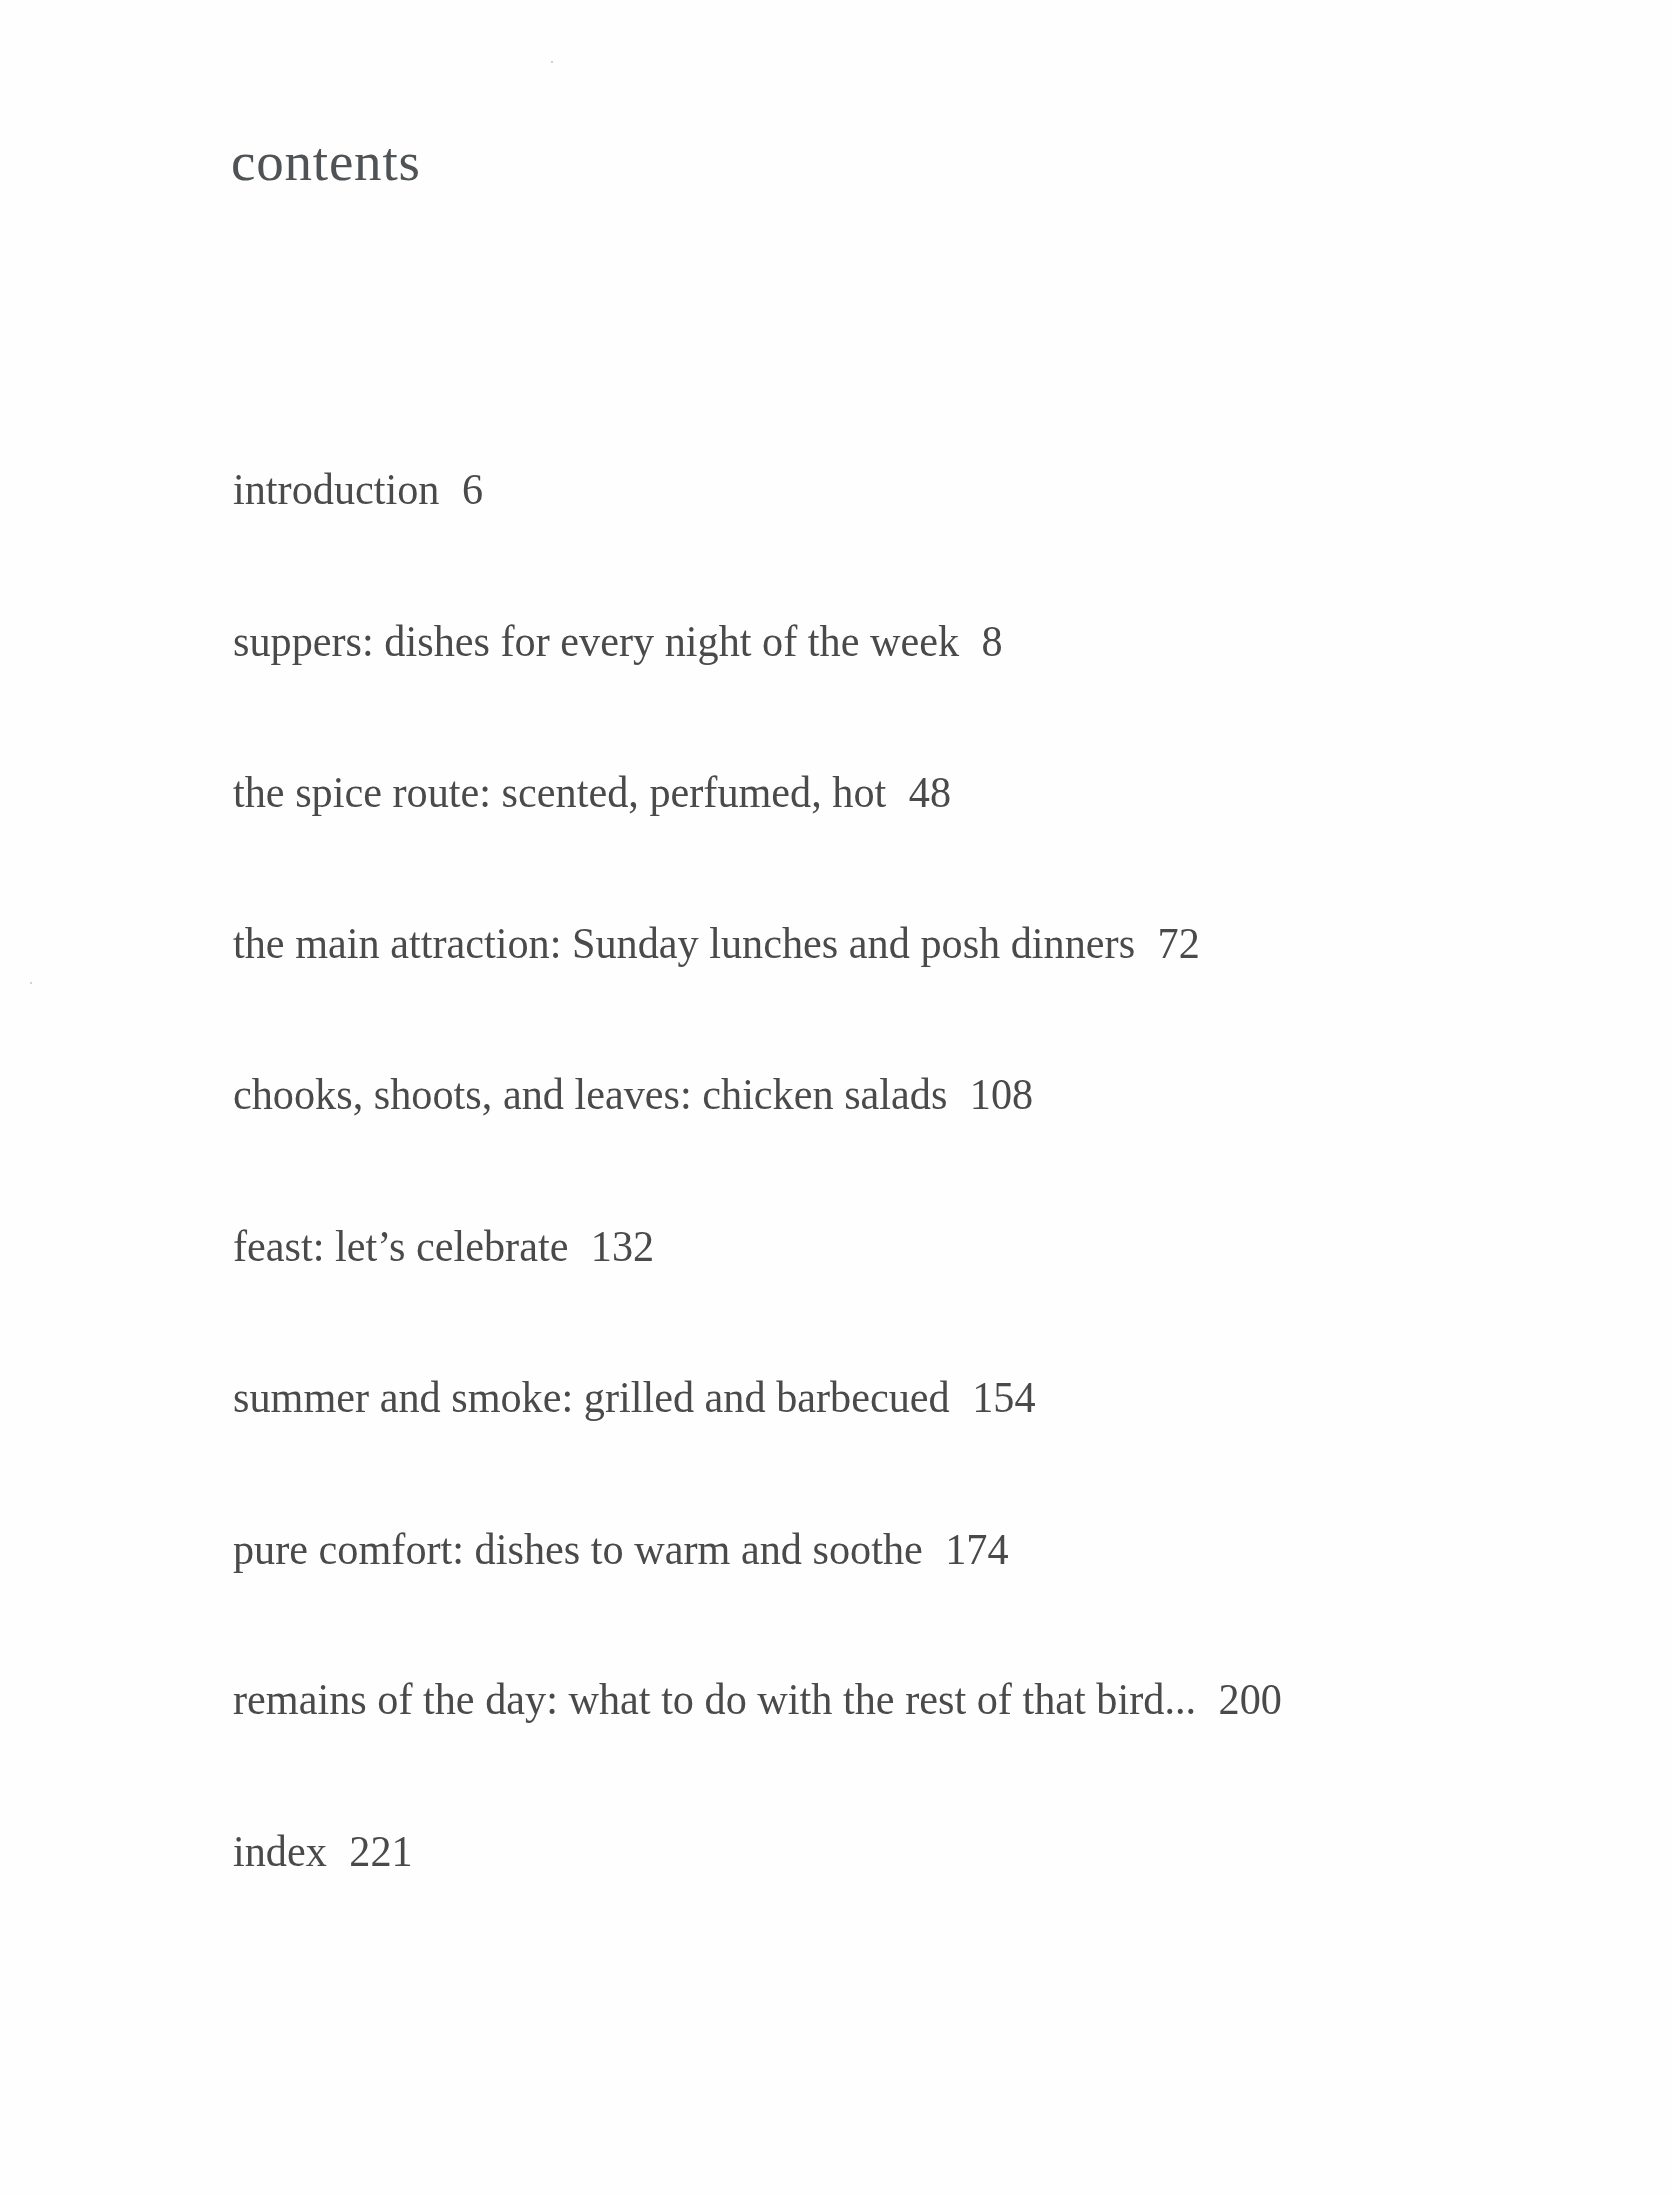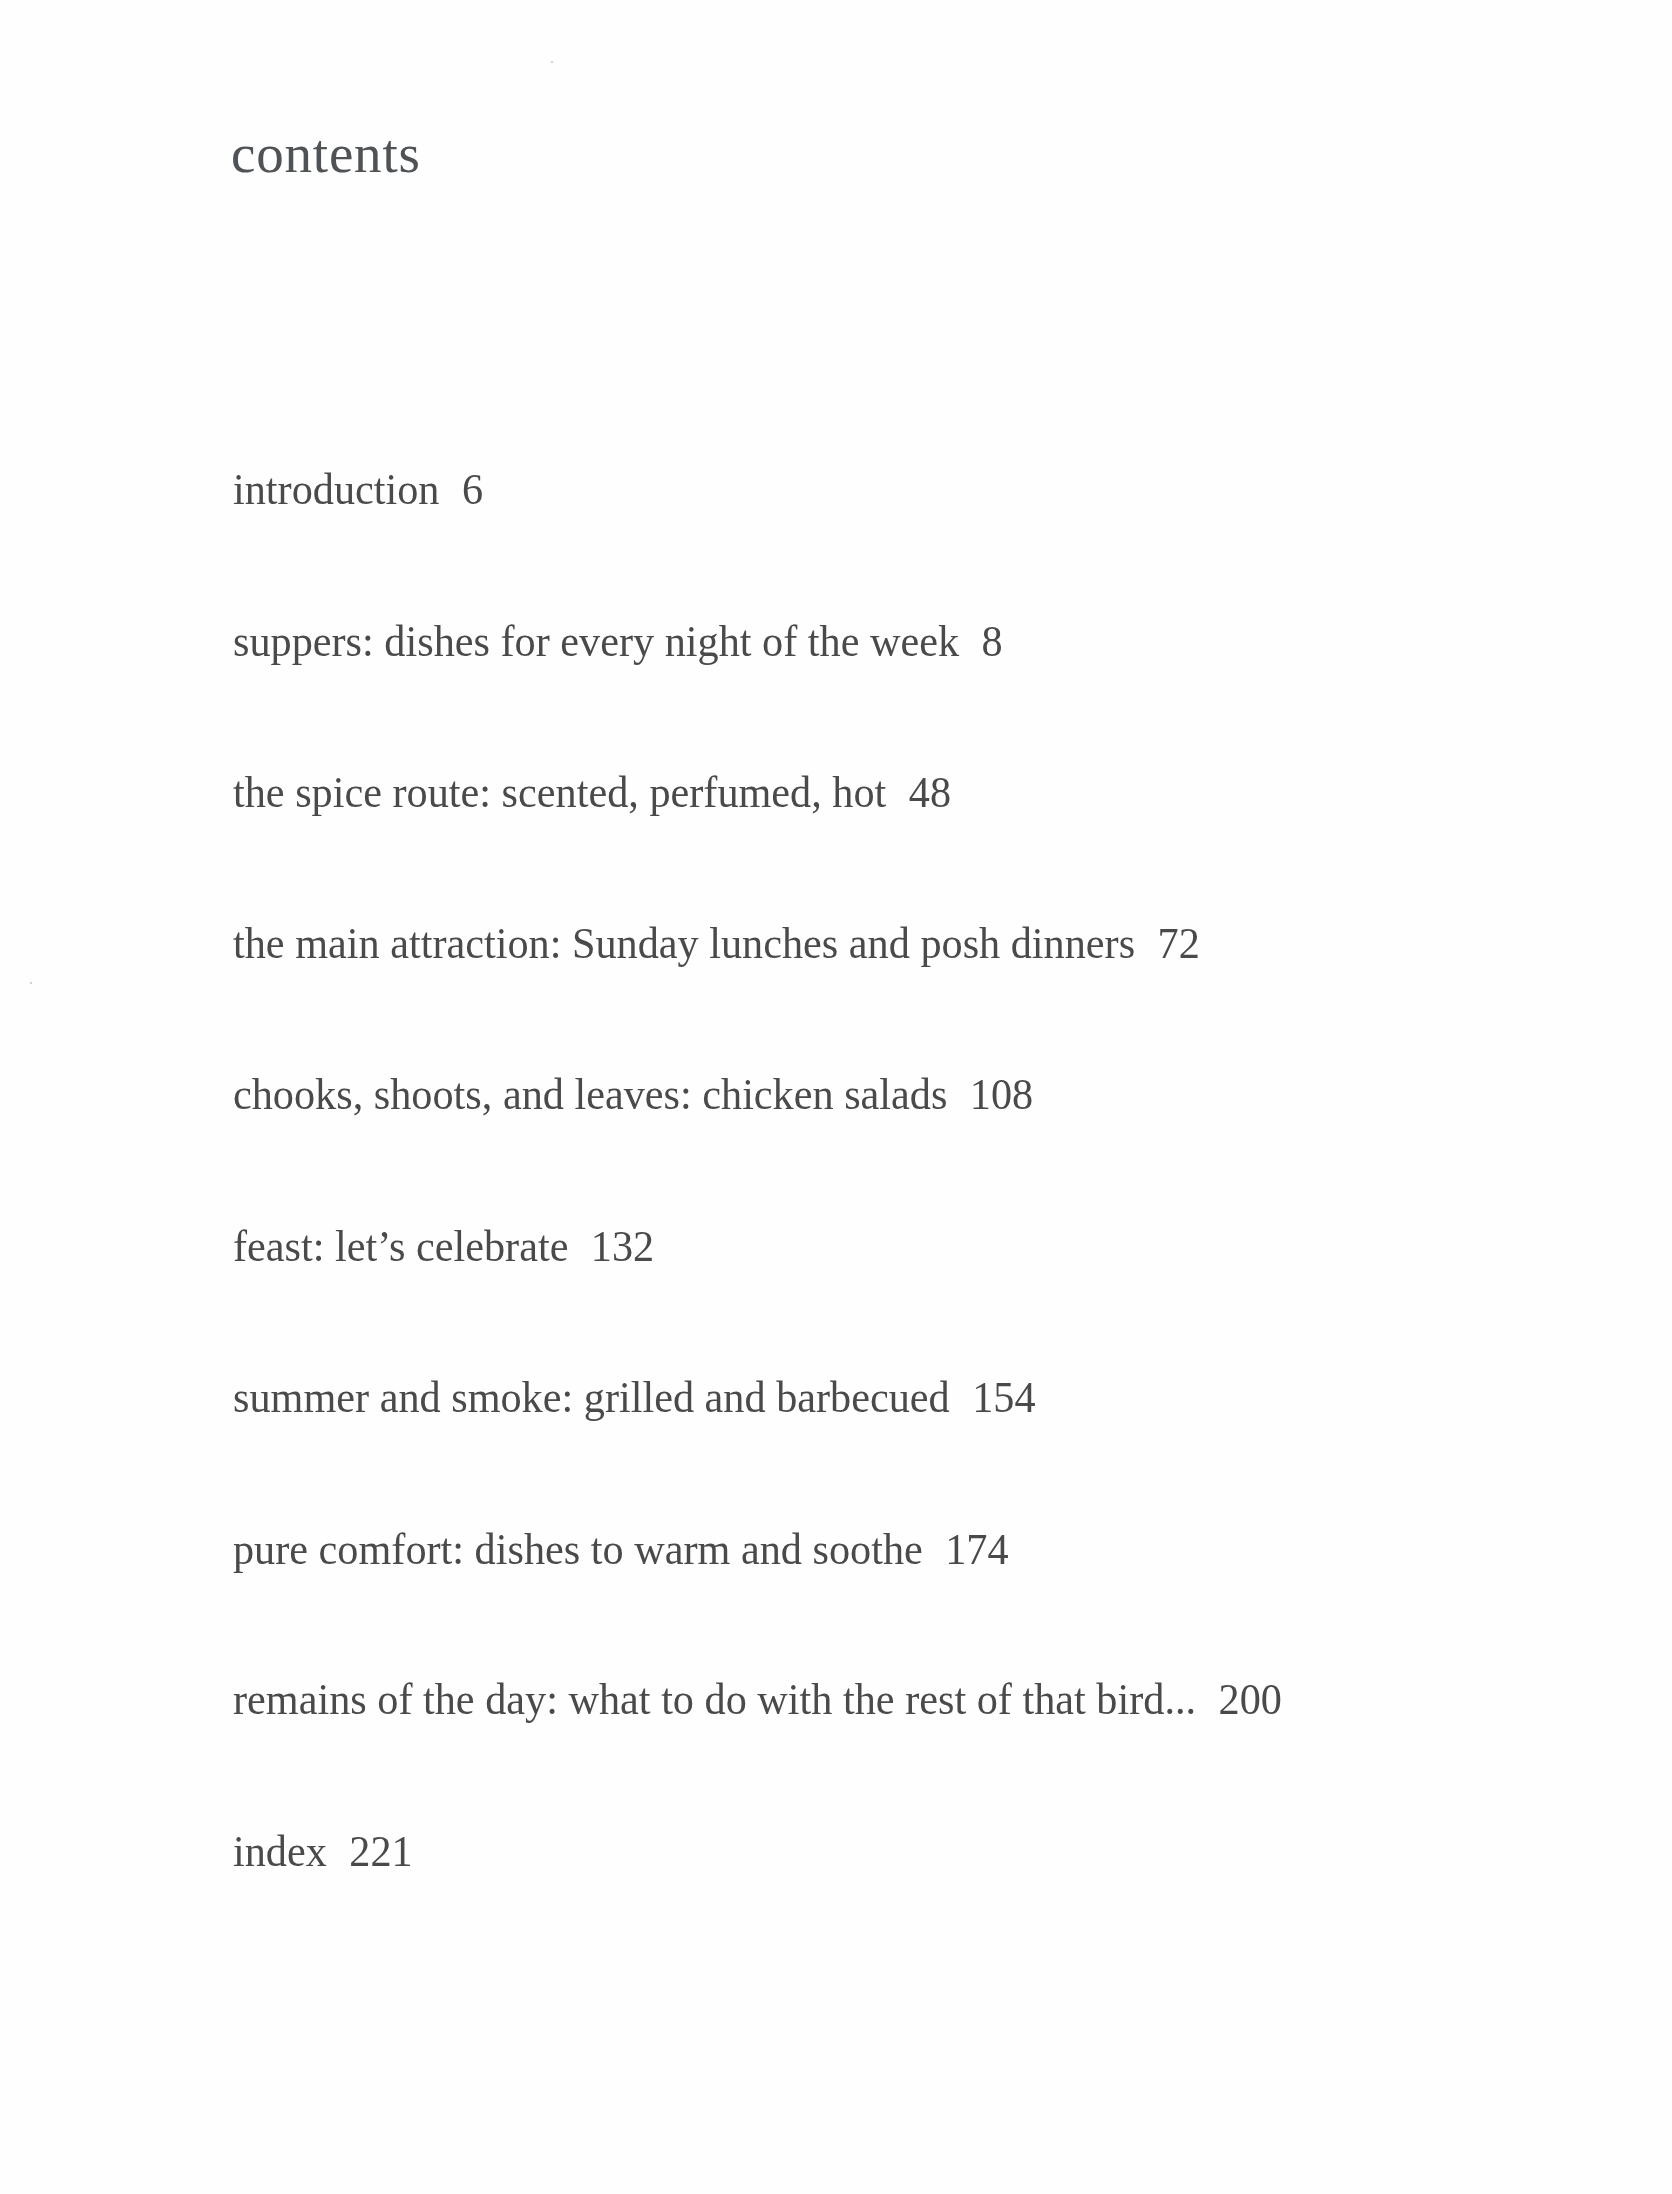--- a/index.html
+++ b/index.html
@@ -1,19 +1,19 @@
 <!DOCTYPE html>
 <html style="font-size:12.5px"><head>
 <meta charset="utf-8">
 <style>
   html, body { margin: 0; padding: 0; background: #ffffff; }
   body { width: 1672px; height: 2194px; position: relative; overflow: hidden; }
   .page { position: absolute; inset: 0; background: #fefefe; }
   .title {
-    position: absolute; left: 231px; top: 126px;
+    position: absolute; left: 231px; top: 134px;
     font-family: "Liberation Serif", "DejaVu Serif", serif;
     font-size: 55px; color: #4f5355; letter-spacing: 0.8px; line-height: 1;
     margin: 0; font-weight: normal;
   }
   .toc { position: absolute; left: 233px; top: 0; margin: 0; padding: 0; list-style: none; }
   .entry {
     position: absolute; left: 0; white-space: nowrap;
     font-family: "Liberation Serif", "DejaVu Serif", serif;
     font-size: 44px; color: #4a4a4a; line-height: 1;
     transform: scaleX(0.96); transform-origin: left;

